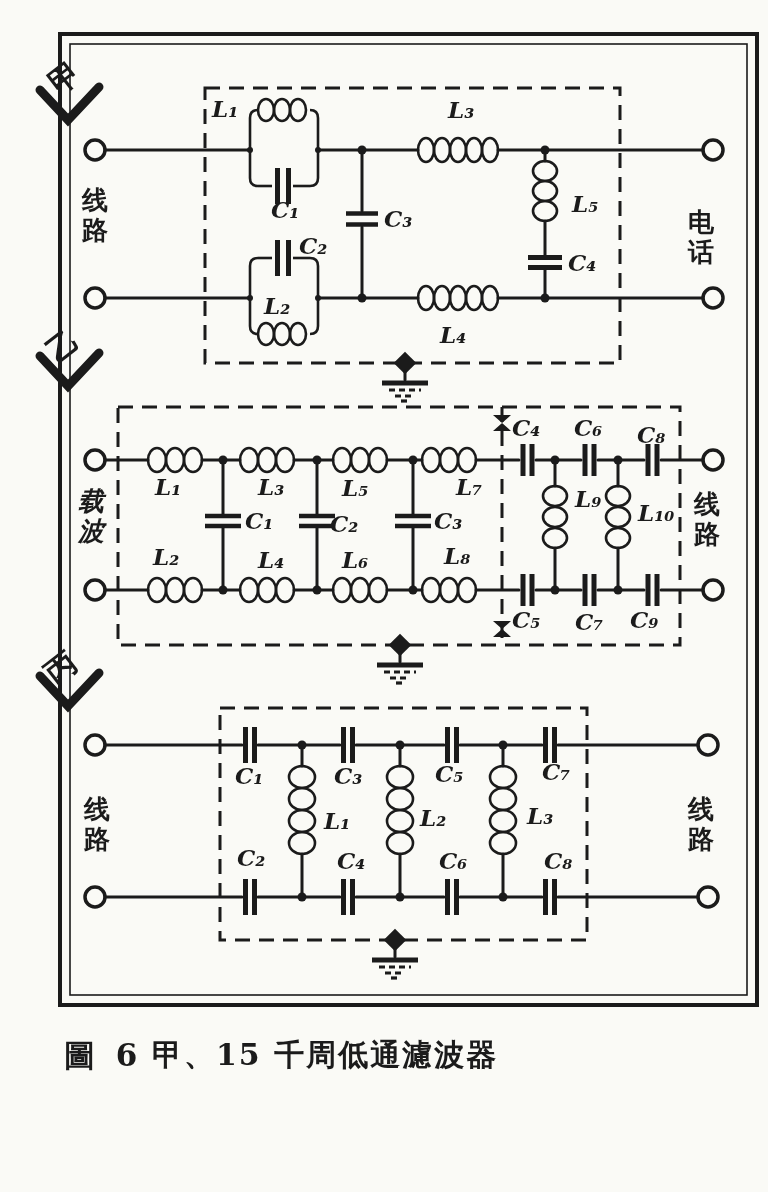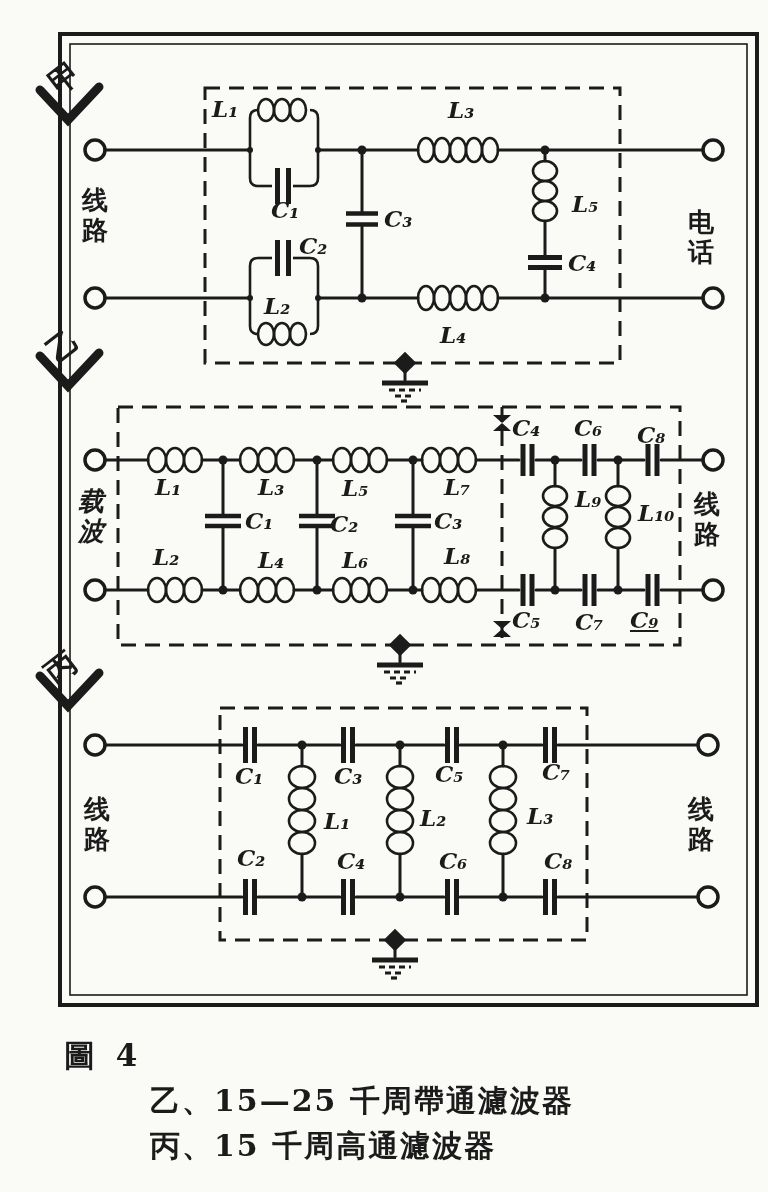--- a/index.html
+++ b/index.html
@@ -350,46 +350,45 @@
   <div class="clabel" style="left:264px;top:294px;">L₂</div>
   <div class="clabel" style="left:384px;top:207px;">C₃</div>
   <div class="clabel" style="left:448px;top:98px;">L₃</div>
   <div class="clabel" style="left:440px;top:323px;">L₄</div>
   <div class="clabel" style="left:572px;top:192px;">L₅</div>
   <div class="clabel" style="left:568px;top:251px;">C₄</div>
 
   <div class="clabel" style="left:155px;top:475px;">L₁</div>
   <div class="clabel" style="left:258px;top:475px;">L₃</div>
   <div class="clabel" style="left:342px;top:476px;">L₅</div>
-  <div class="clabel" style="left:444px;top:475px;">L₇</div>
+  <div class="clabel" style="left:456px;top:475px;">L₇</div>
   <div class="clabel" style="left:245px;top:509px;">C₁</div>
   <div class="clabel" style="left:330px;top:512px;">C₂</div>
   <div class="clabel" style="left:434px;top:509px;">C₃</div>
   <div class="clabel" style="left:153px;top:545px;">L₂</div>
   <div class="clabel" style="left:258px;top:548px;">L₄</div>
   <div class="clabel" style="left:342px;top:548px;">L₆</div>
   <div class="clabel" style="left:444px;top:544px;">L₈</div>
   <div class="clabel" style="left:512px;top:416px;">C₄</div>
   <div class="clabel" style="left:574px;top:416px;">C₆</div>
   <div class="clabel" style="left:637px;top:423px;">C₈</div>
   <div class="clabel" style="left:575px;top:487px;">L₉</div>
   <div class="clabel" style="left:638px;top:501px;">L₁₀</div>
   <div class="clabel" style="left:512px;top:608px;">C₅</div>
   <div class="clabel" style="left:575px;top:610px;">C₇</div>
-  <div class="clabel" style="left:630px;top:608px;text-decoration:underline;">C₉</div>
+  <div class="clabel" style="left:630px;top:608px;">C₉</div>
 
   <div class="clabel" style="left:235px;top:764px;">C₁</div>
   <div class="clabel" style="left:334px;top:764px;">C₃</div>
   <div class="clabel" style="left:435px;top:762px;">C₅</div>
   <div class="clabel" style="left:542px;top:760px;">C₇</div>
   <div class="clabel" style="left:237px;top:846px;">C₂</div>
   <div class="clabel" style="left:337px;top:849px;">C₄</div>
   <div class="clabel" style="left:439px;top:849px;">C₆</div>
   <div class="clabel" style="left:544px;top:849px;">C₈</div>
   <div class="clabel" style="left:324px;top:809px;">L₁</div>
   <div class="clabel" style="left:420px;top:806px;">L₂</div>
   <div class="clabel" style="left:527px;top:804px;">L₃</div>
 
-  <div class="cap-fig">圖 4</div>
-  <div class="cap-line" style="left:150px;top:1086px;">乙、15—25 千周帶通濾波器</div>
-  <div class="cap-line" style="left:150px;top:1131px;">丙、15 千周高通濾波器</div>
+  <div class="cap-fig">圖 6</div>
+  <div class="cap-line" style="left:152px;top:1040px;">甲、15 千周低通濾波器</div>
 
 </div>
 
 </body></html>

